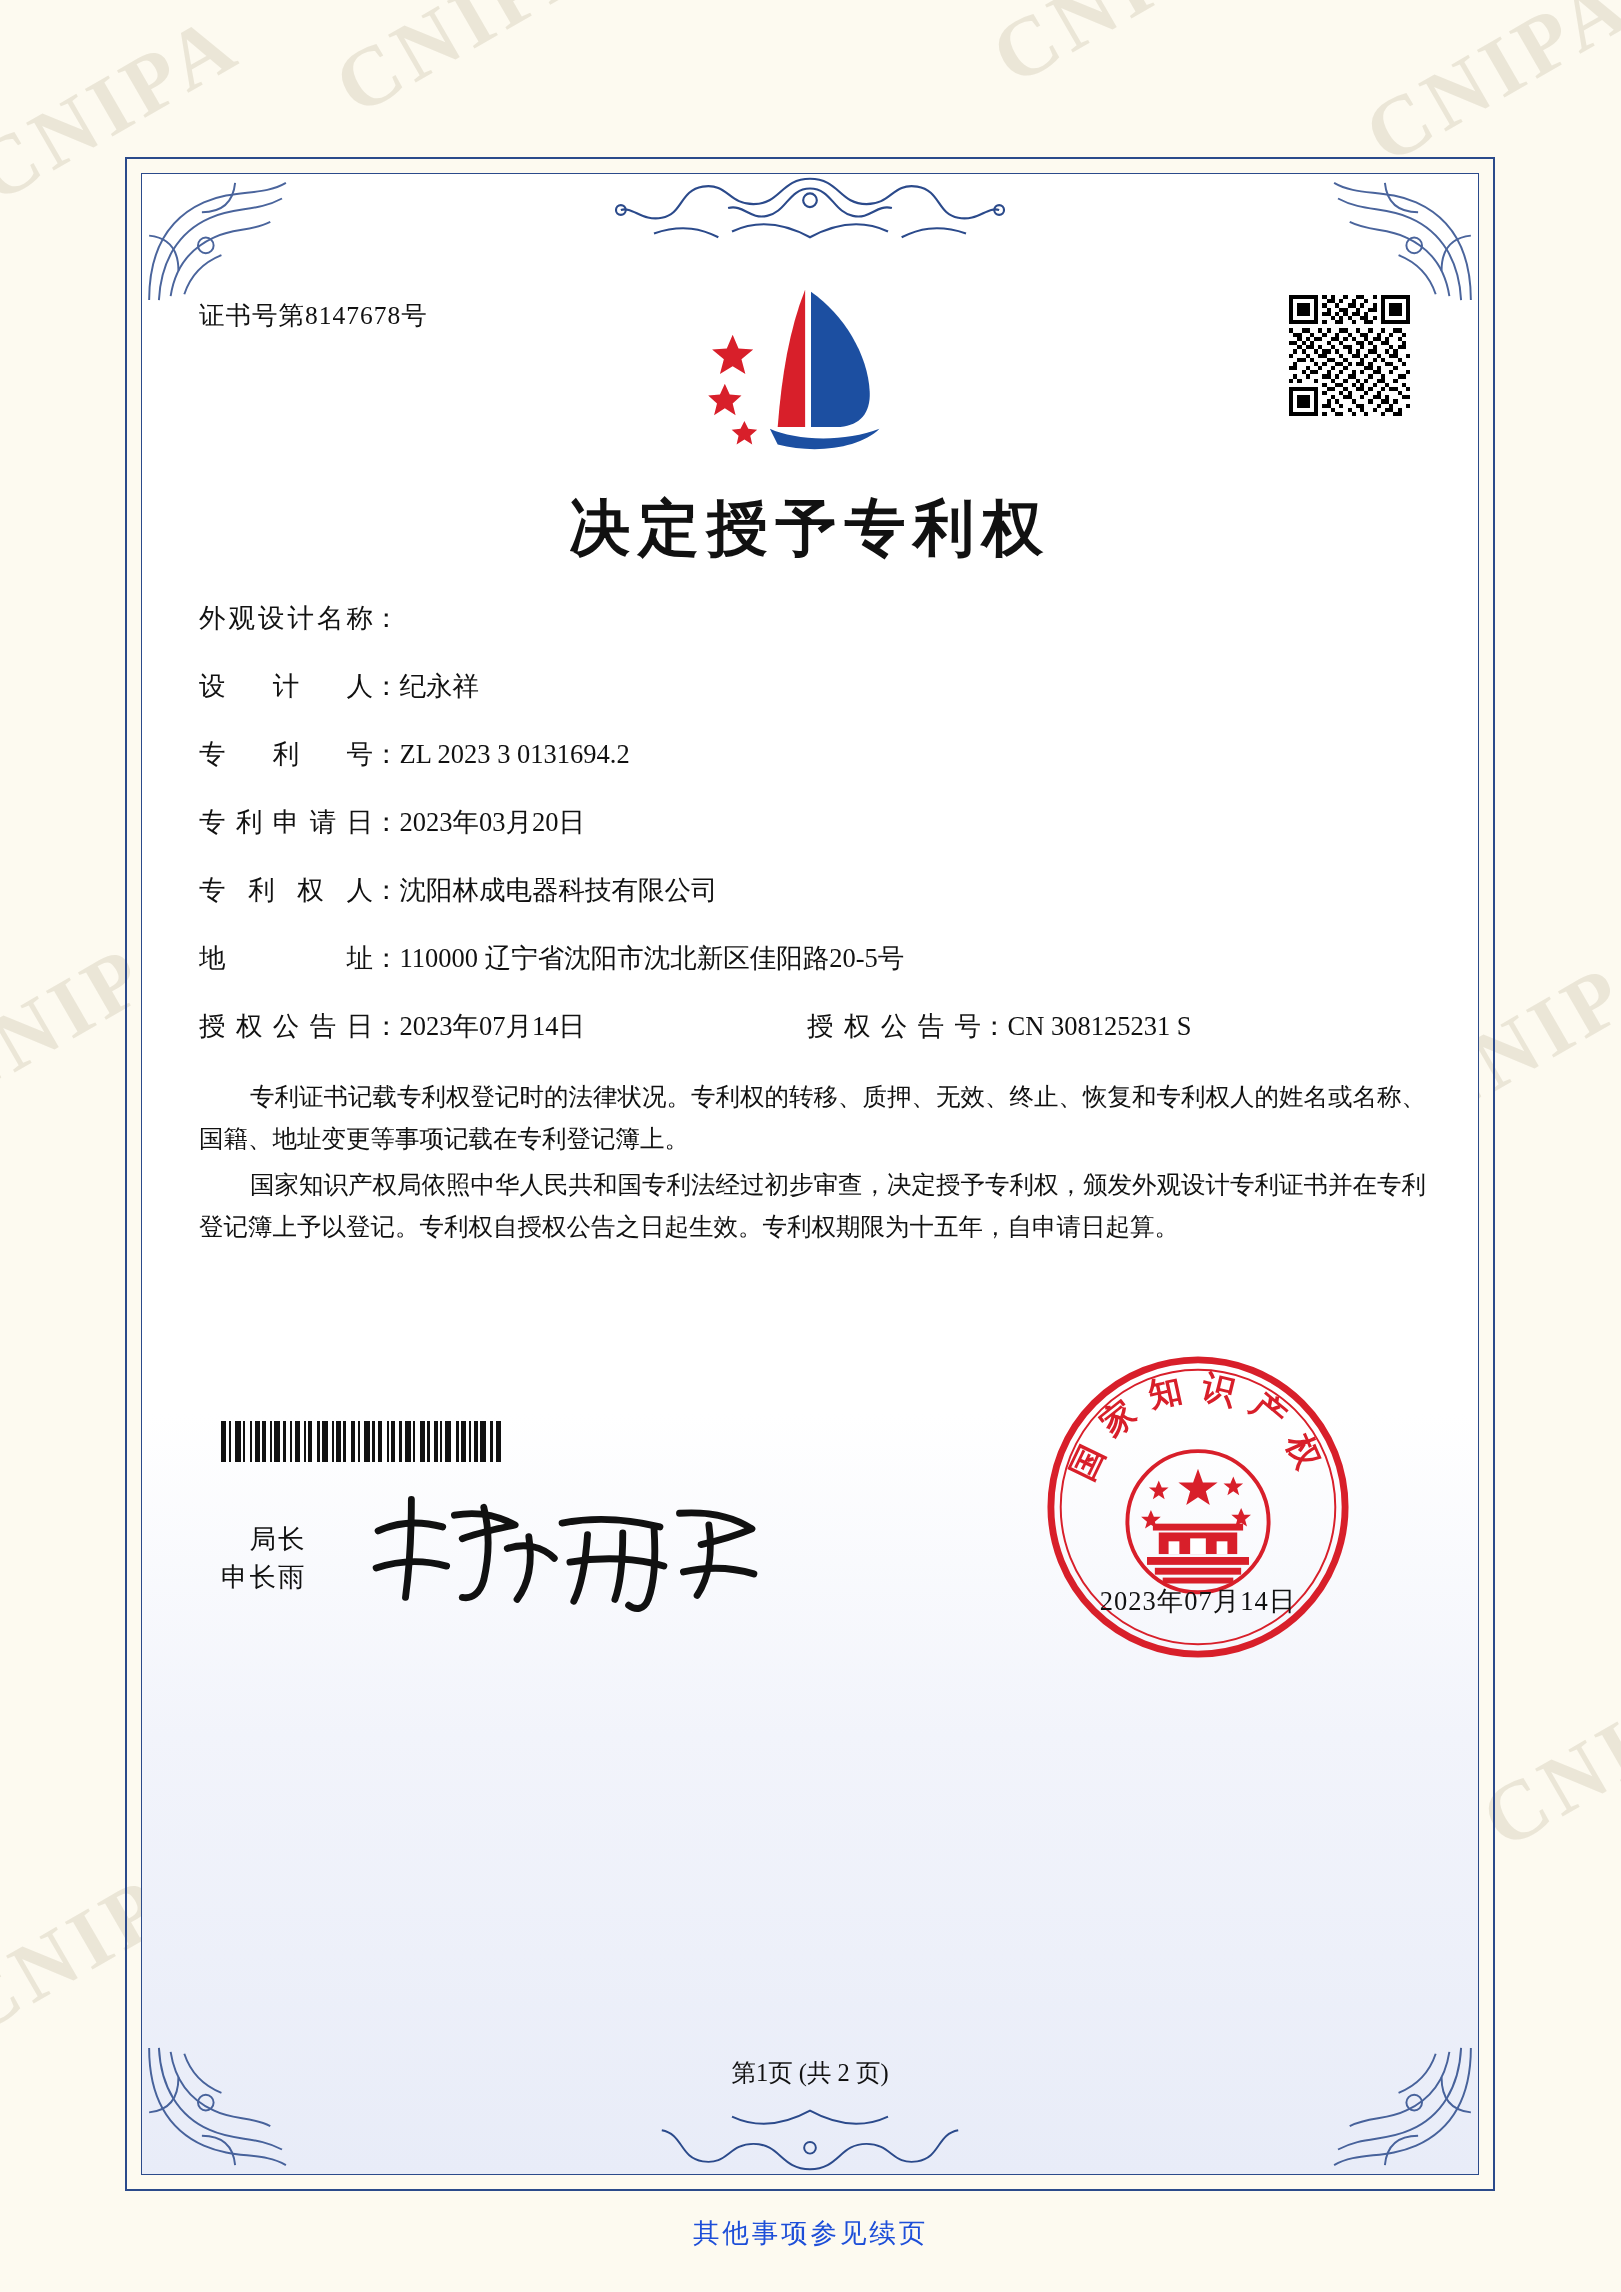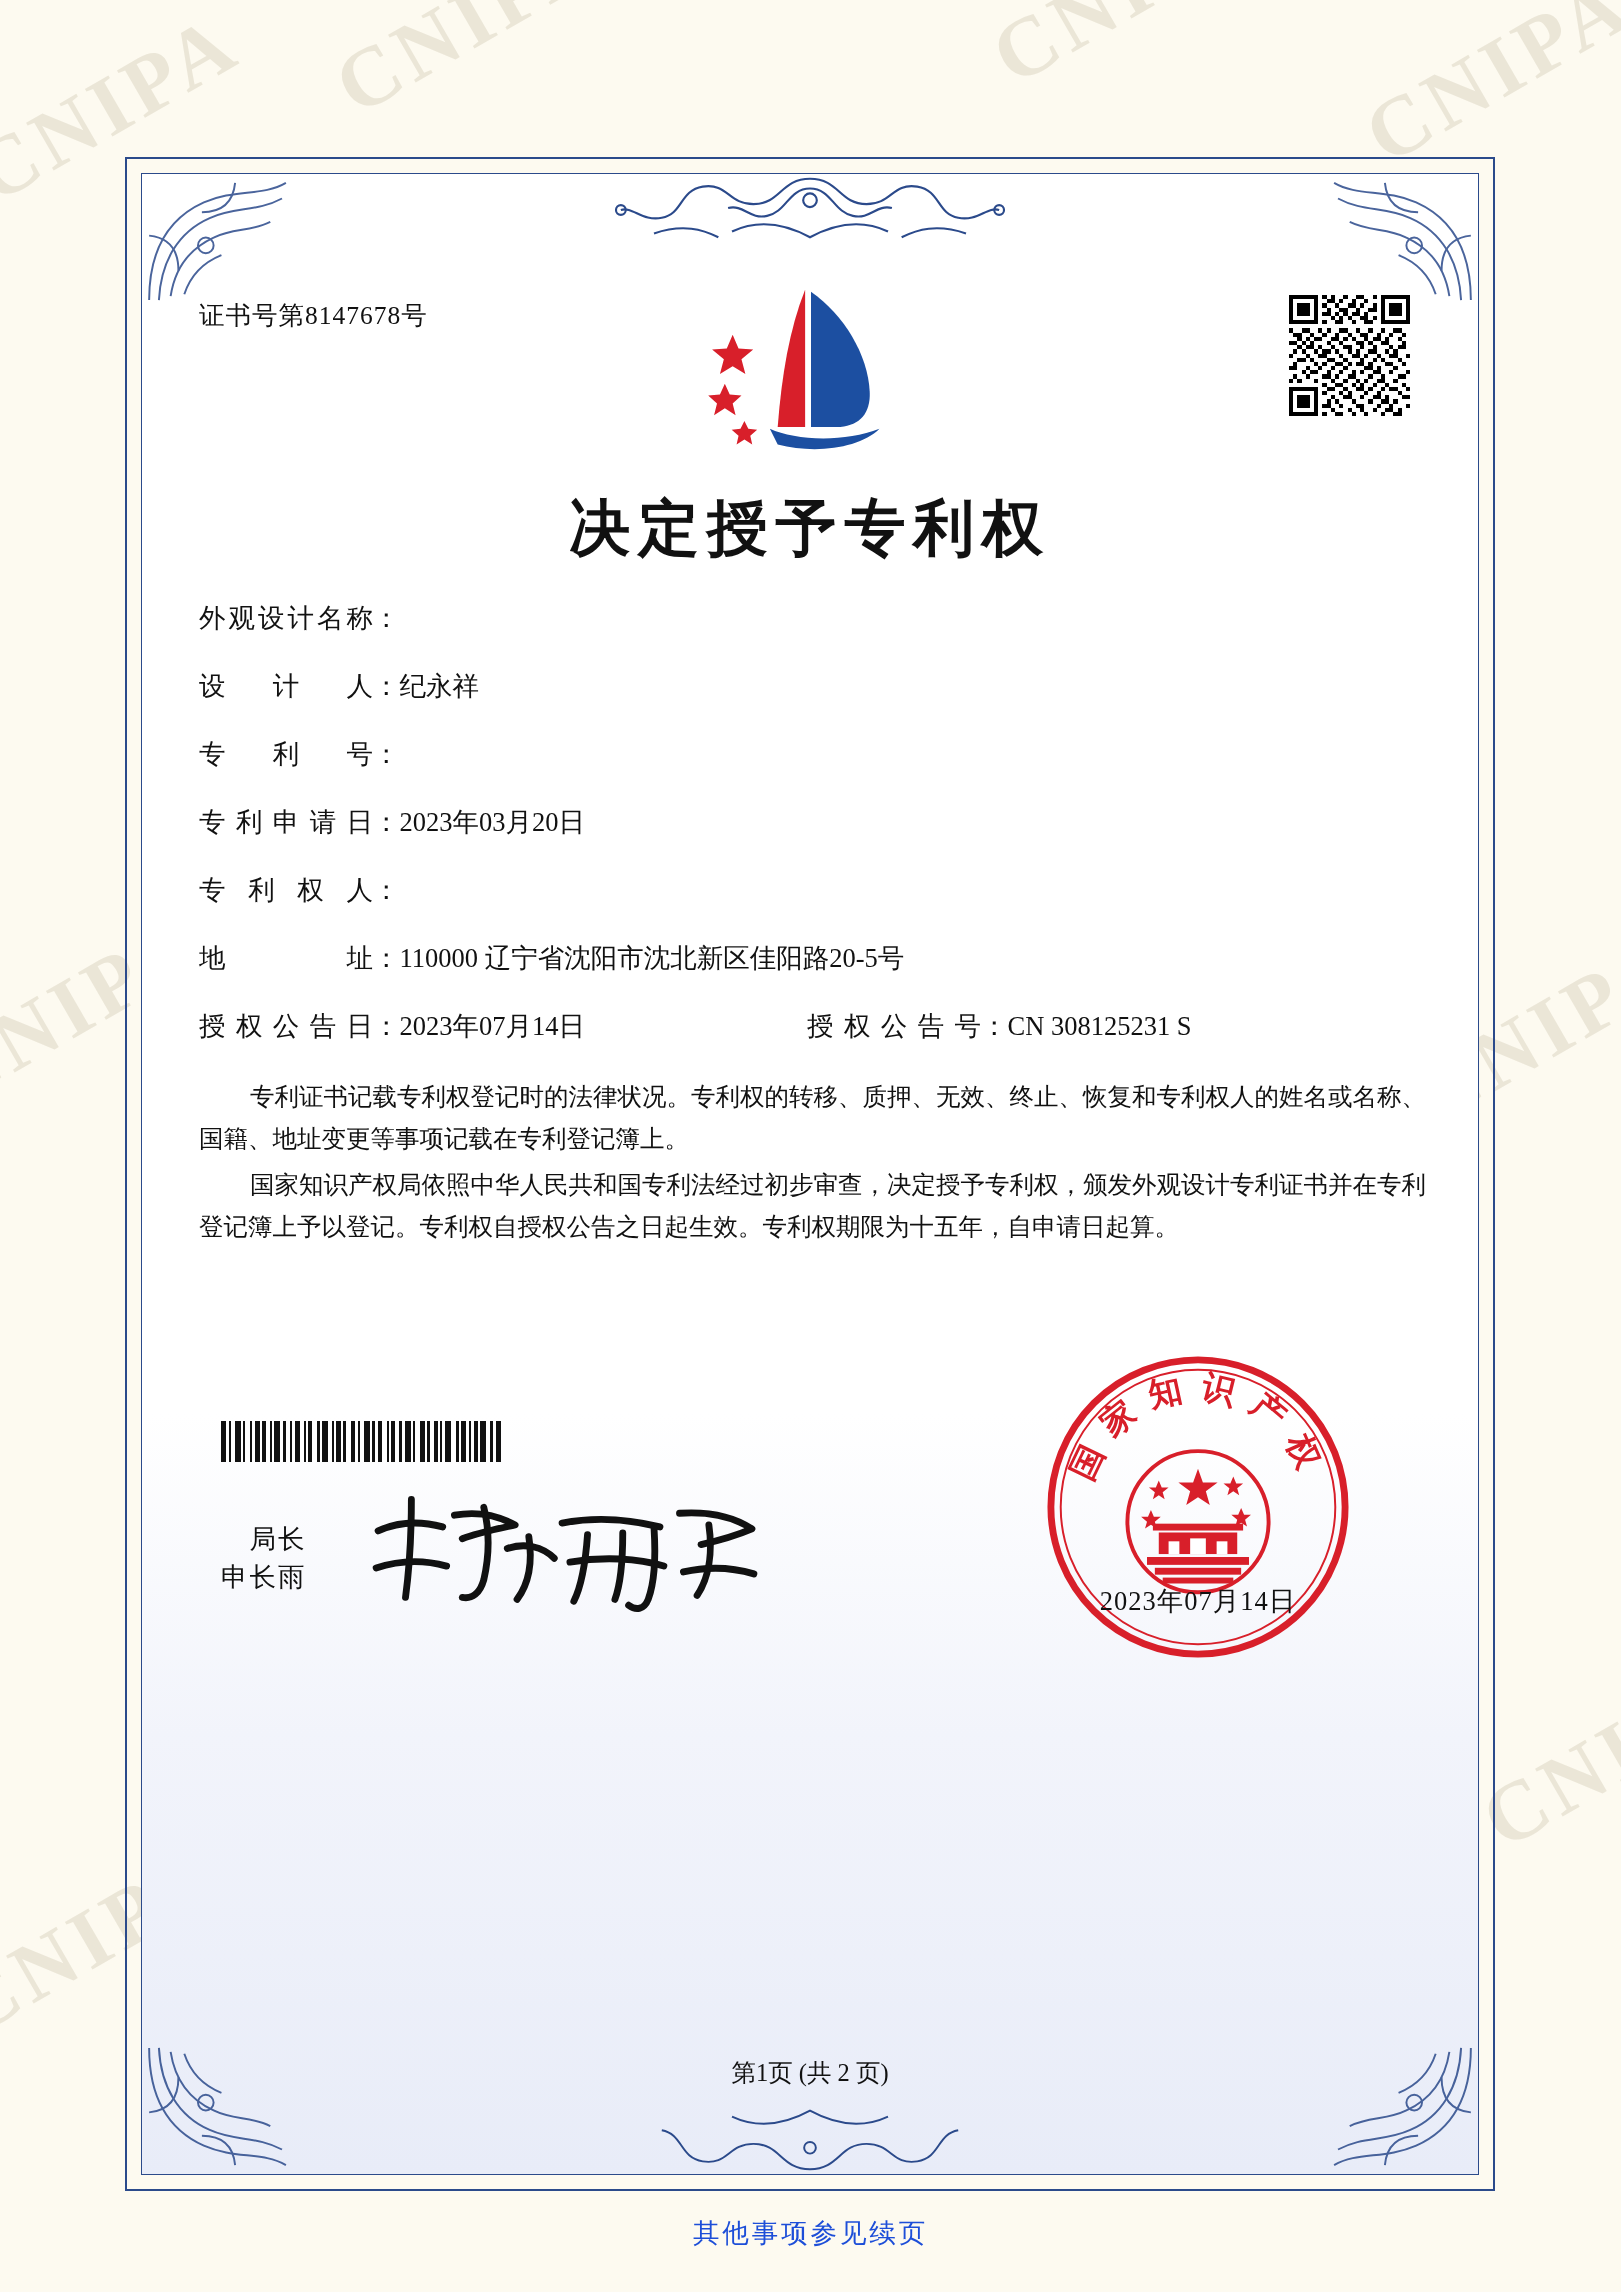--- a/index.html
+++ b/index.html
@@ -634,20 +634,21 @@
         <div class="f-value">纪永祥</div>
       </div>
 
       <div class="field-row">
         <div class="f-label">
           <span>专</span>
             <span>利</span>
             <span>号</span>
         </div>
         <div class="f-colon">：</div>
+        <div class="f-value">ZL 2023 3 0131694.2</div>
       </div>
 
       <div class="field-row">
         <div class="f-label">
           <span>专</span>
             <span>利</span>
             <span>申</span>
             <span>请</span>
             <span>日</span>
         </div>
@@ -656,20 +657,21 @@
       </div>
 
       <div class="field-row">
         <div class="f-label">
           <span>专</span>
             <span>利</span>
             <span>权</span>
             <span>人</span>
         </div>
         <div class="f-colon">：</div>
+        <div class="f-value">沈阳林成电器科技有限公司</div>
       </div>
 
       <div class="field-row">
         <div class="f-label">
           <span>地</span>
             <span>址</span>
         </div>
         <div class="f-colon">：</div>
         <div class="f-value">110000 辽宁省沈阳市沈北新区佳阳路20-5号</div>
       </div>

